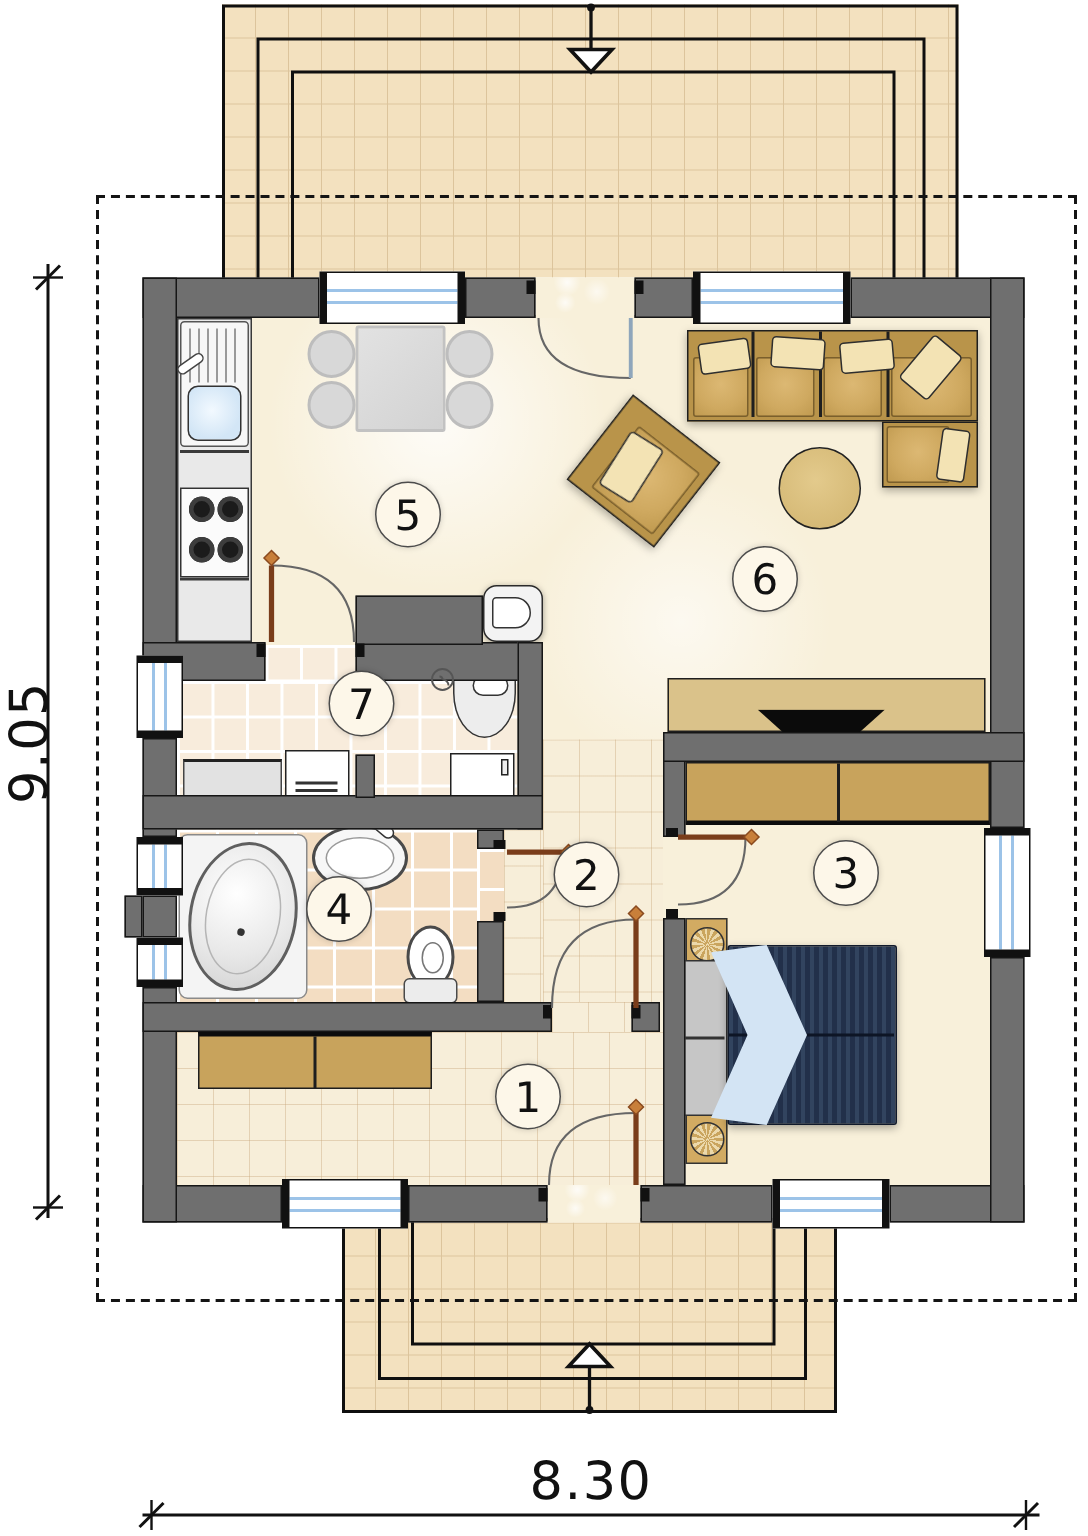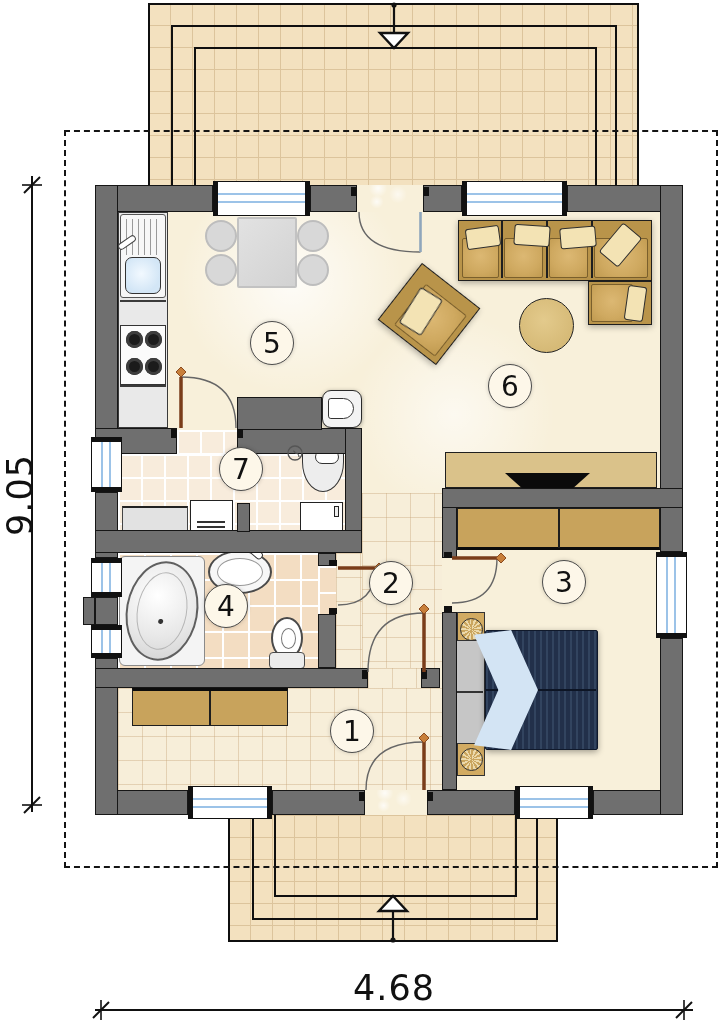--- a/index.html
+++ b/index.html
@@ -322,15 +322,15 @@
       <span>6</span>
     </div>
   <div class="abs room-label" style="left:219px;top:447px;">
       <span>7</span>
     </div>
 
   <div class="abs dim-text" style="left:-30px;top:475px;width:100px;height:40px;display:flex;align-items:center;justify-content:center;transform:rotate(-90deg);">
       <span>9.05</span>
     </div>
   <div class="abs dim-text" style="left:339px;top:968px;width:110px;height:40px;display:flex;align-items:center;justify-content:center;">
-      <span>4.68</span>
+      <span>8.30</span>
     </div>
 </div>
 
 </body></html>

